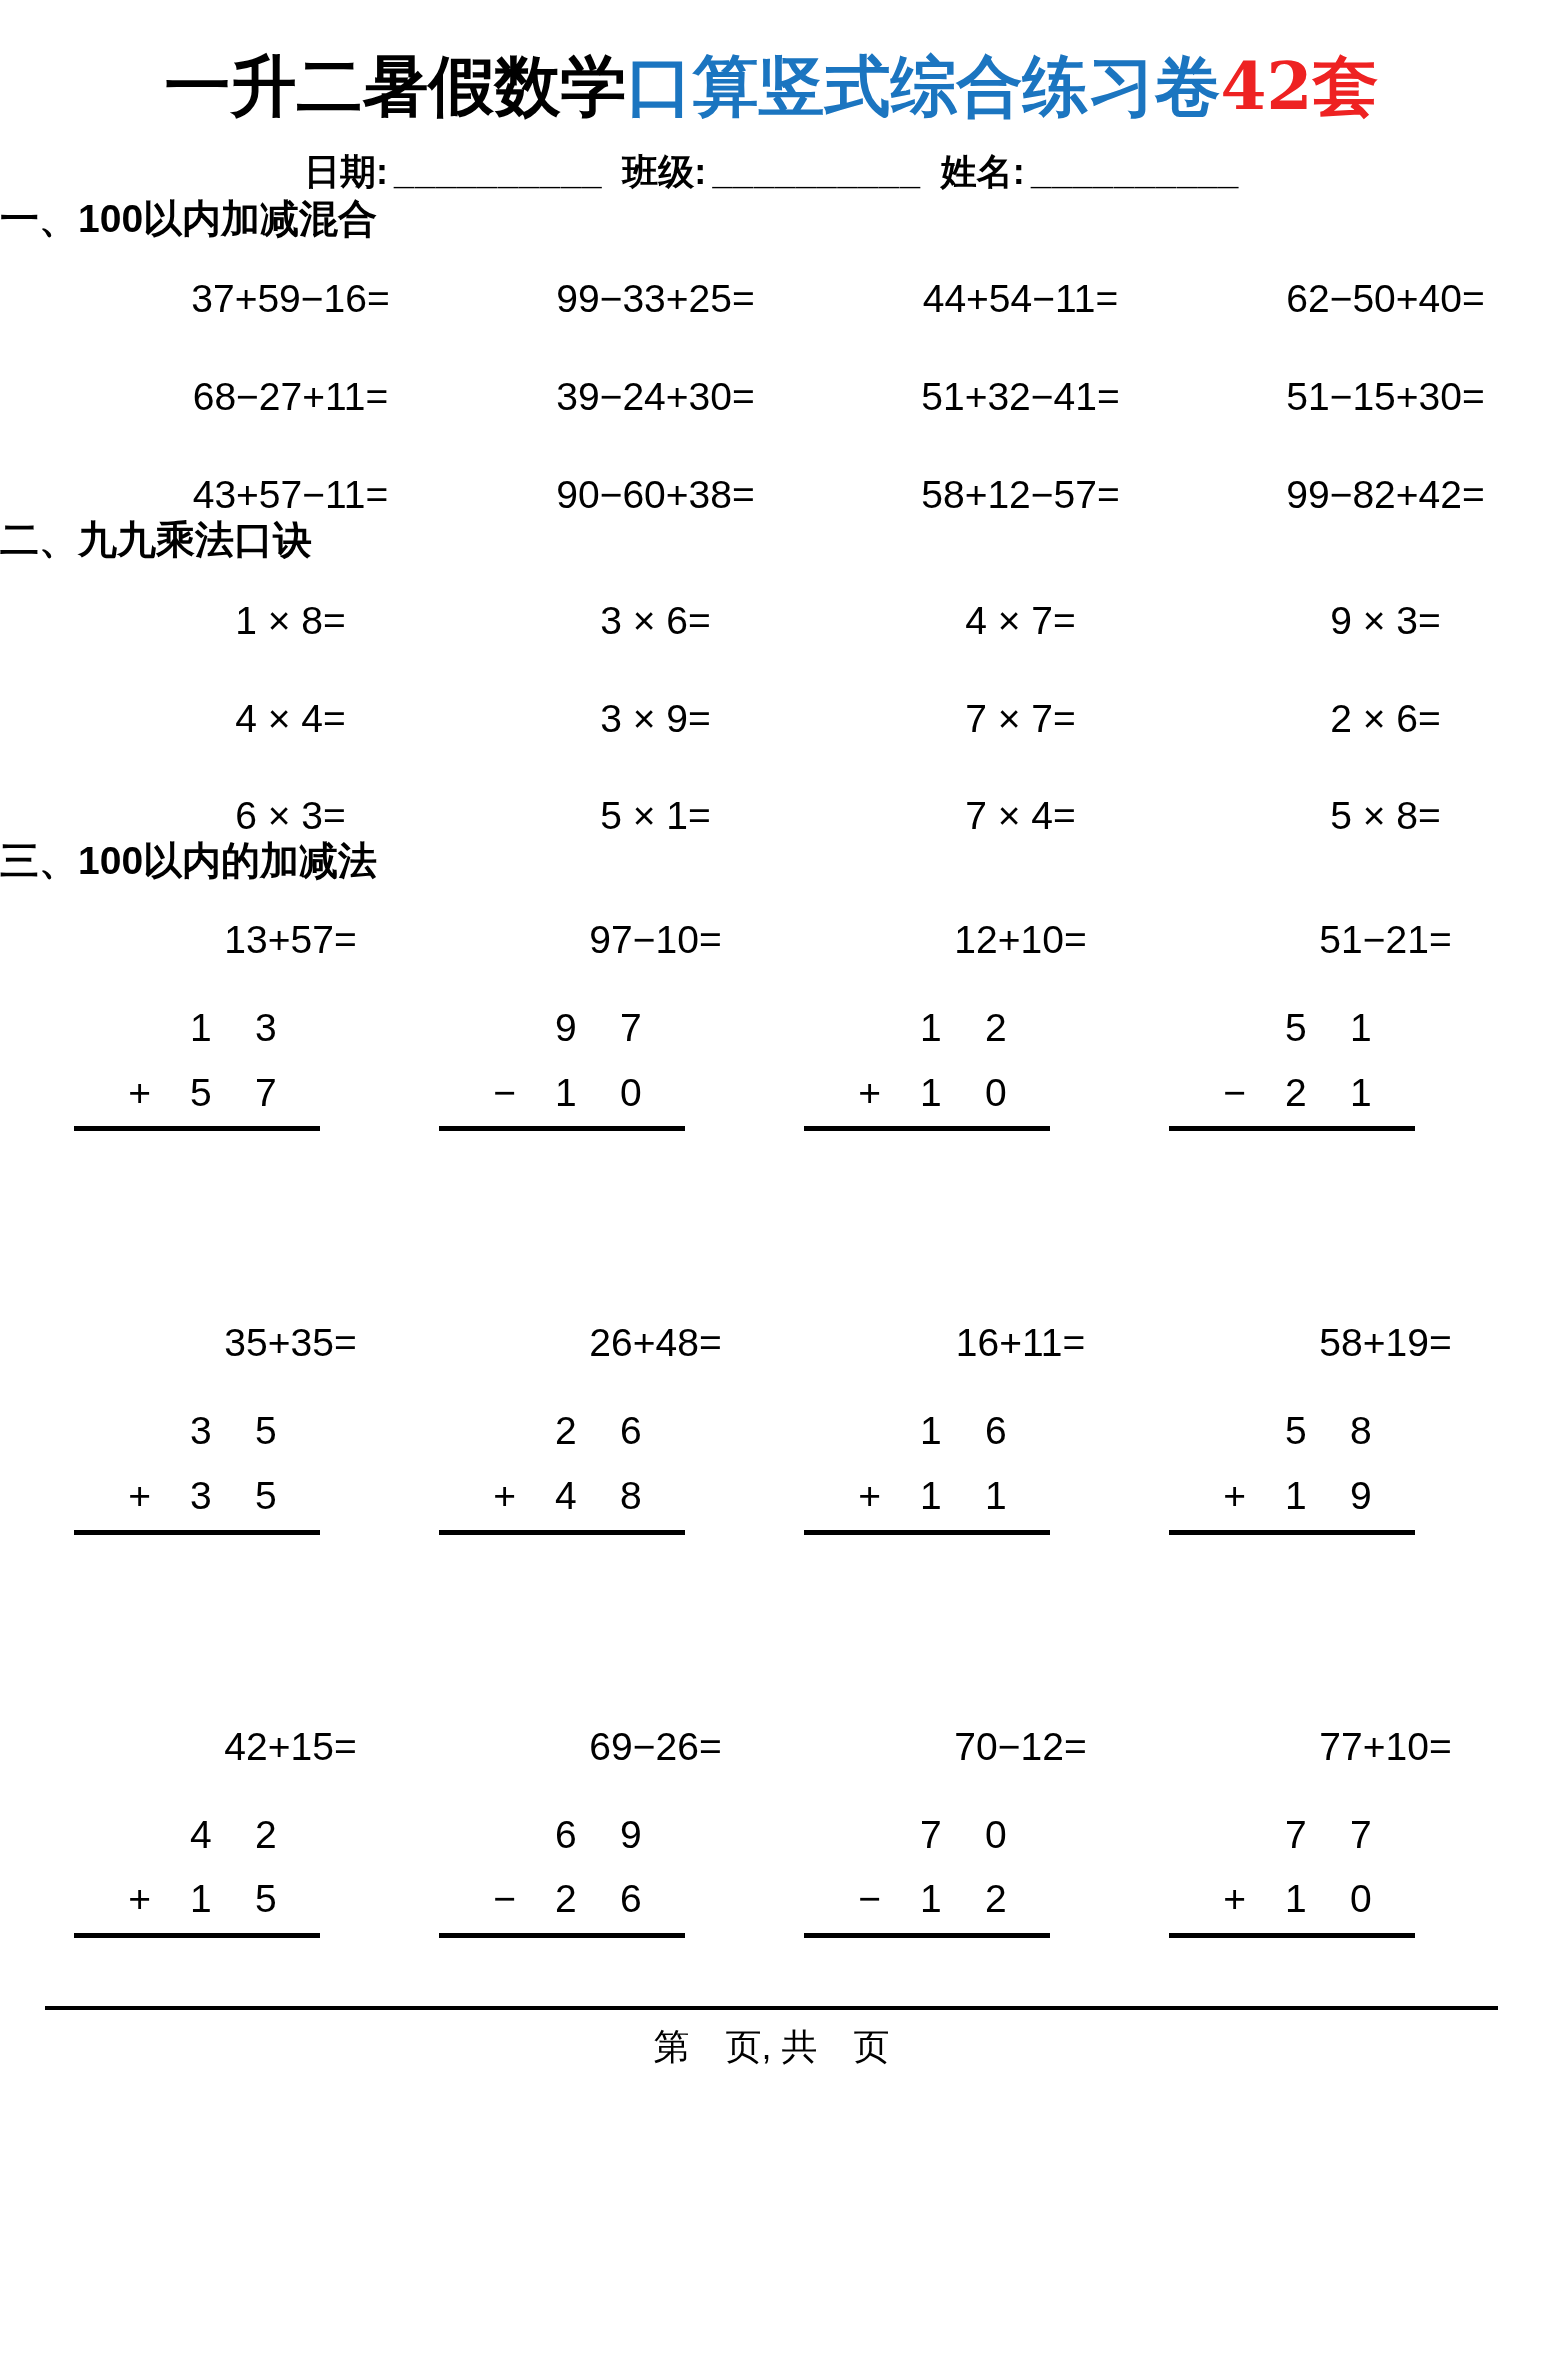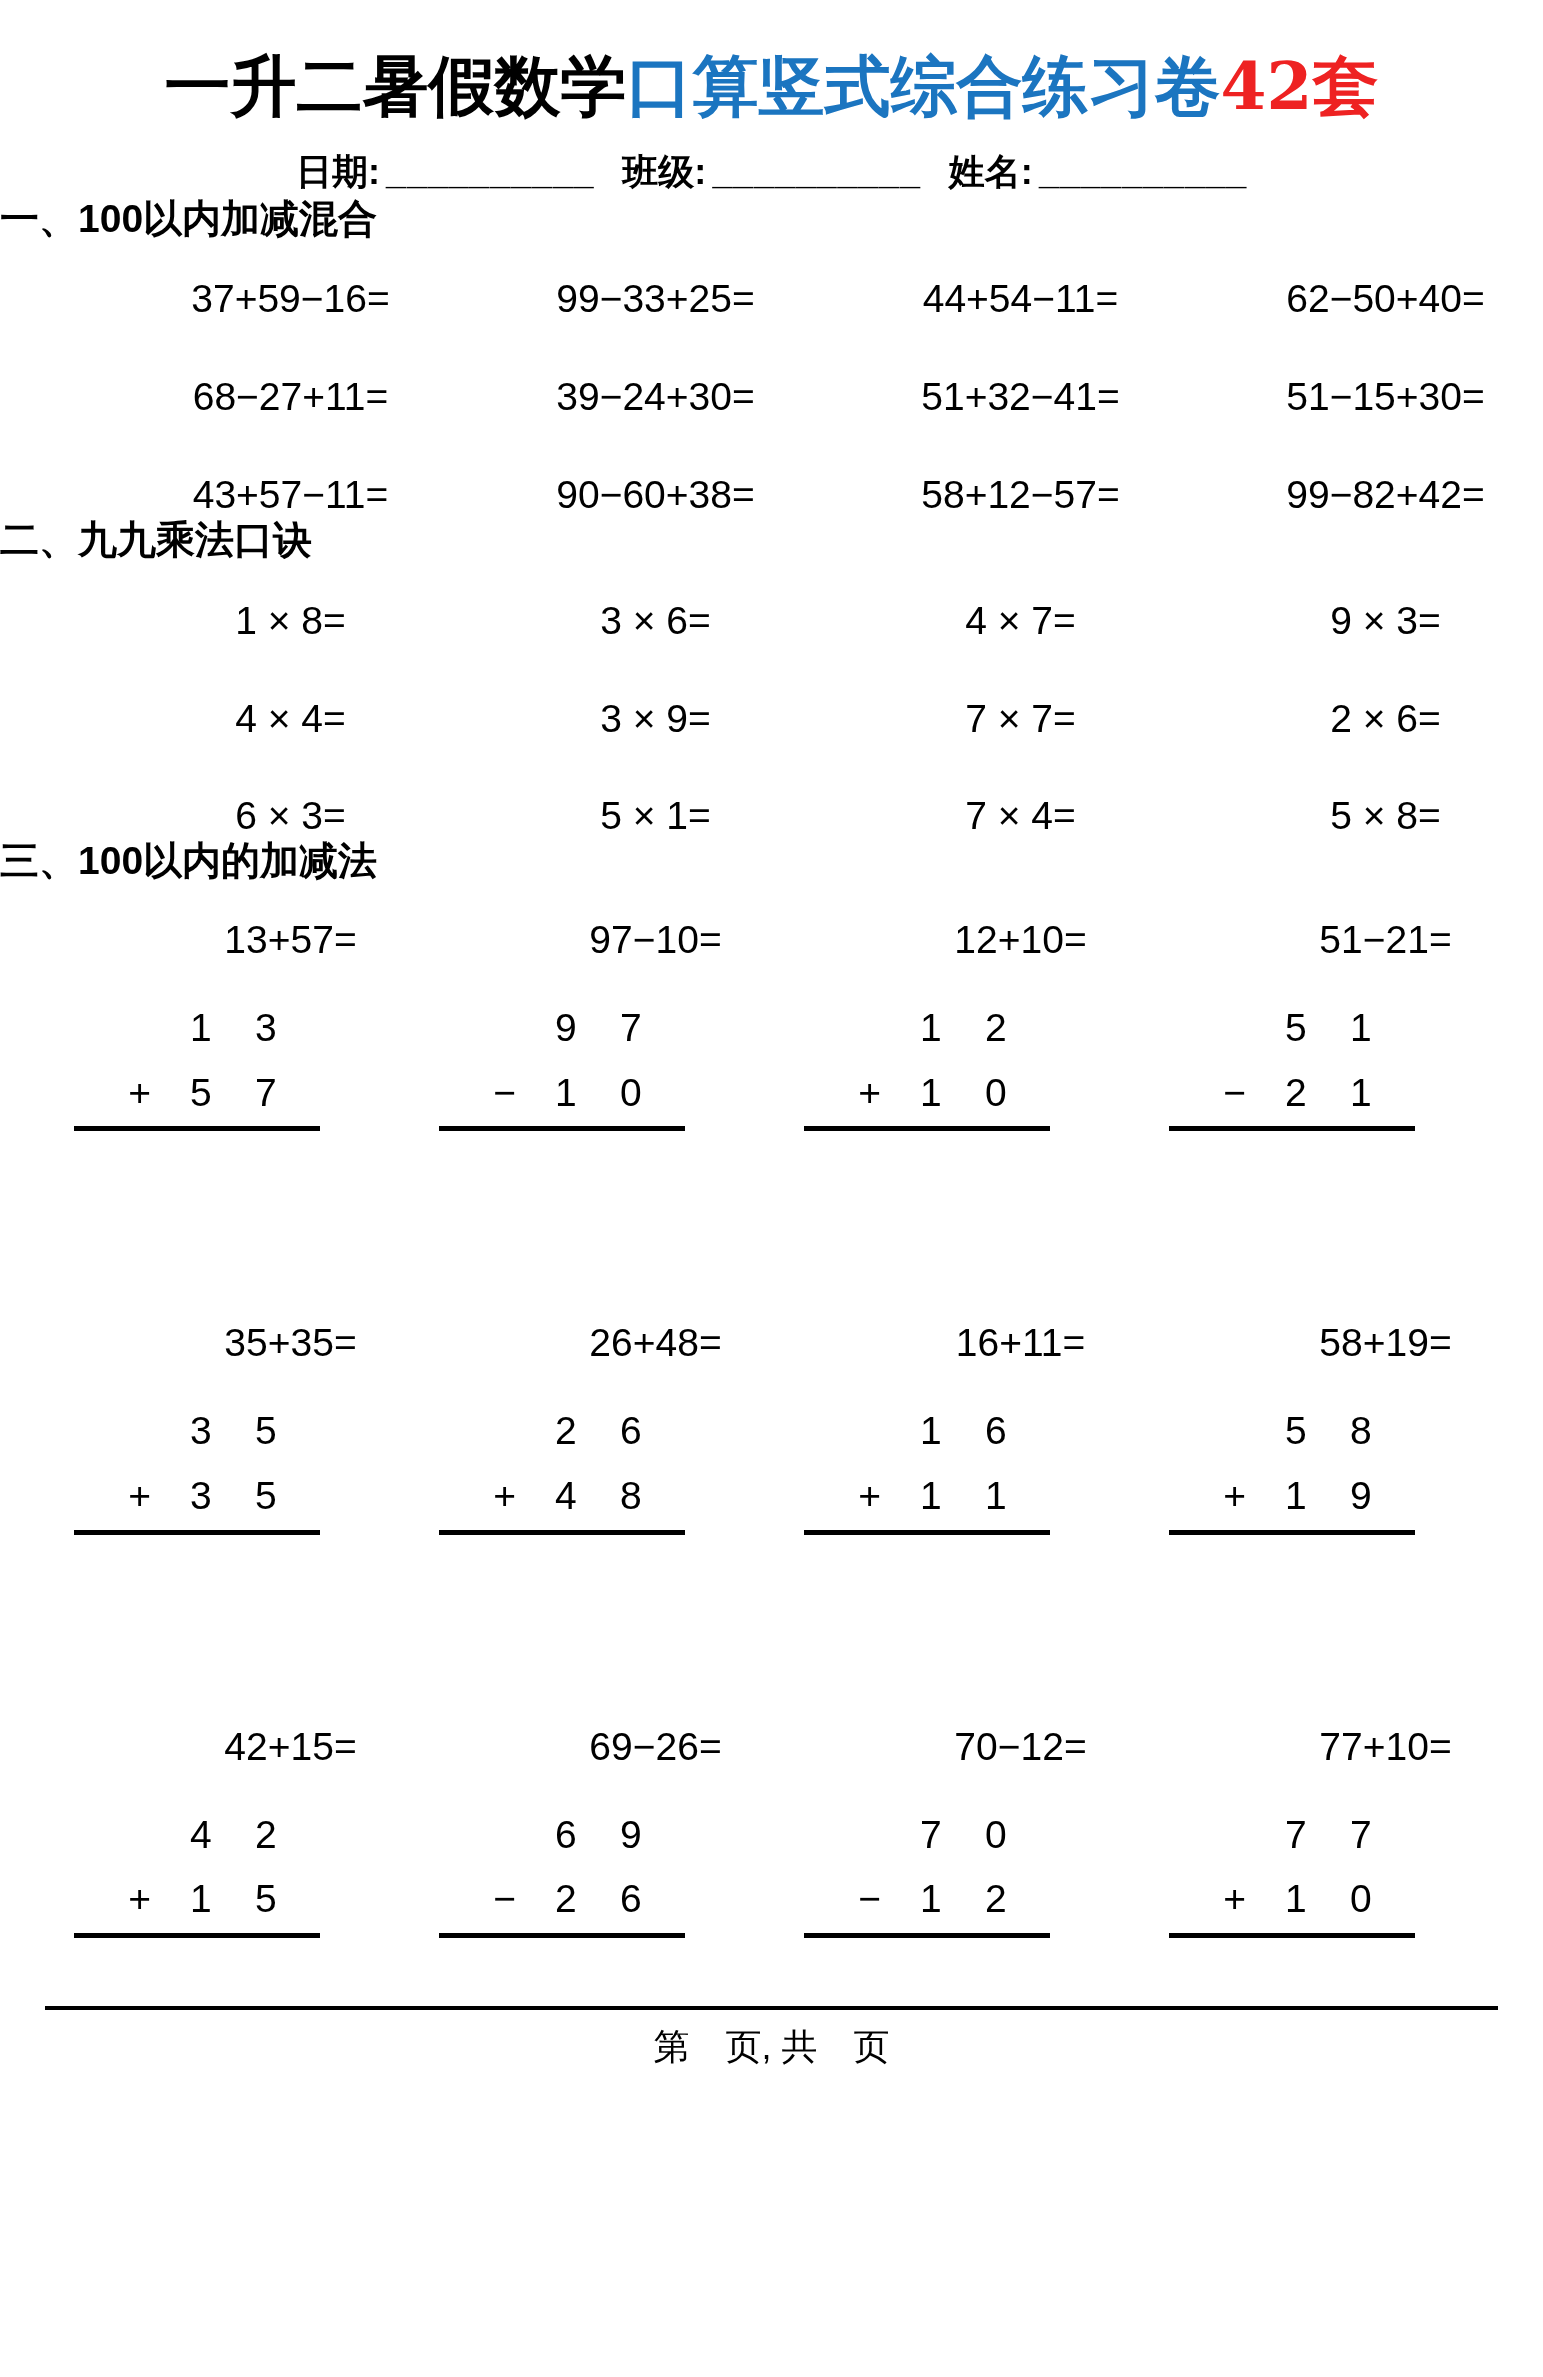--- a/index.html
+++ b/index.html
@@ -11,21 +11,21 @@
   
   .title{
     margin:0;padding-top:45px;text-align:center;
     font-family:"DejaVu Serif",serif;
     font-size:66px;font-weight:bold;line-height:1.25;white-space:nowrap;
   }
   .t-blue{color:#1B75C0;}
   .t-red{color:#EE2222;}
   
   .info{margin-top:20px;text-align:center;font-size:36px;font-weight:bold;white-space:nowrap;}
-  .info .lbl{margin-left:28px;}
+  .info .lbl{margin-left:20px;}
   .info .lbl:first-child{margin-left:0;}
   .info .blank{margin-left:6.2px;letter-spacing:0.8px;}
   
   h2.section{margin:0;font-size:39px;font-weight:bold;line-height:1.15;}
   .h-mt1{margin:32px 0 0 57px;}
   .h-mt2{margin:51px 0 0 57px;}
   .h-mt3{margin:54px 0 0 57px;}
   
   .eqrow{
     display:grid;grid-template-columns:repeat(4,365px);

